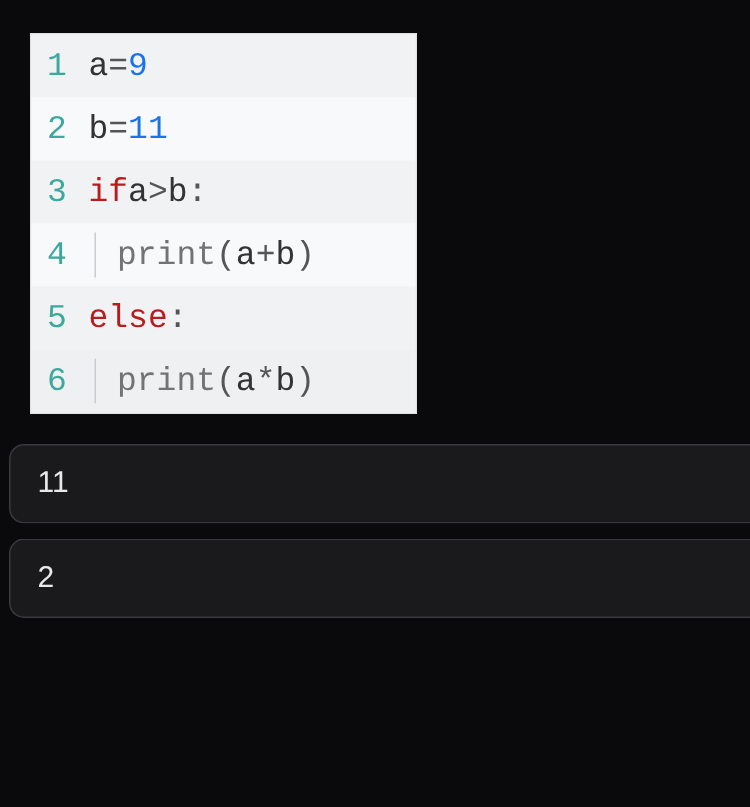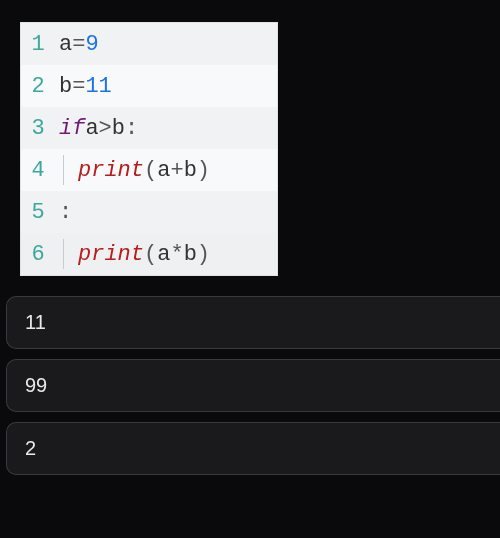--- a/index.html
+++ b/index.html
@@ -41,22 +41,22 @@
     padding-left:4px;
     display:flex;
     align-items:center;
   }
   .stripe-dark{background:#f0f2f3;}
   .stripe-light{background:#f8f9fa;}
   .stripe-mid{background:#eef0f1;}
   .tk-id{color:#333;}
   .tk-op{color:#555;}
   .tk-num{color:#1a73e8;}
-  .tk-kw{color:#701a75;font-style:italic;}
-  .tk-fn{color:#b91c1c;font-style:italic;}
+  .tk-kw{color:#b91c1c;}
+  .tk-fn{color:#737373;}
   .tk-par{color:#555;}
   .indent-guide{
     display:inline-block;
     width:1px;
     height:30px;
     background:#c9ccce;
     margin-right:14px;
     margin-left:4px;
   }
   .answers{
@@ -100,27 +100,26 @@
     <span class="code">   <span class="tk-kw">if</span> <span class="tk-id">a</span><span class="tk-op">&gt;</span><span class="tk-id">b</span><span class="tk-op">:</span></span>
   </div>
 
   <div class="code-line stripe-light">
     <span class="gutter">4</span>
     <span class="code">   <span class="indent-guide"></span><span class="tk-fn">print</span><span class="tk-par">(</span><span class="tk-id">a</span><span class="tk-op">+</span><span class="tk-id">b</span><span class="tk-par">)</span></span>
   </div>
 
   <div class="code-line stripe-dark">
     <span class="gutter">5</span>
-    <span class="code">   <span class="tk-op">:</span></span>
+    <span class="code">   <span class="tk-kw">else</span><span class="tk-op">:</span></span>
   </div>
 
   <div class="code-line stripe-mid">
     <span class="gutter">6</span>
     <span class="code">   <span class="indent-guide"></span><span class="tk-fn">print</span><span class="tk-par">(</span><span class="tk-id">a</span><span class="tk-op">*</span><span class="tk-id">b</span><span class="tk-par">)</span></span>
   </div>
 
 </div>
 
 <div class="answers">
   <div class="answer-option">11</div>
-  <div class="answer-option">99</div>
   <div class="answer-option">2</div>
 </div>
 
 </body></html>

